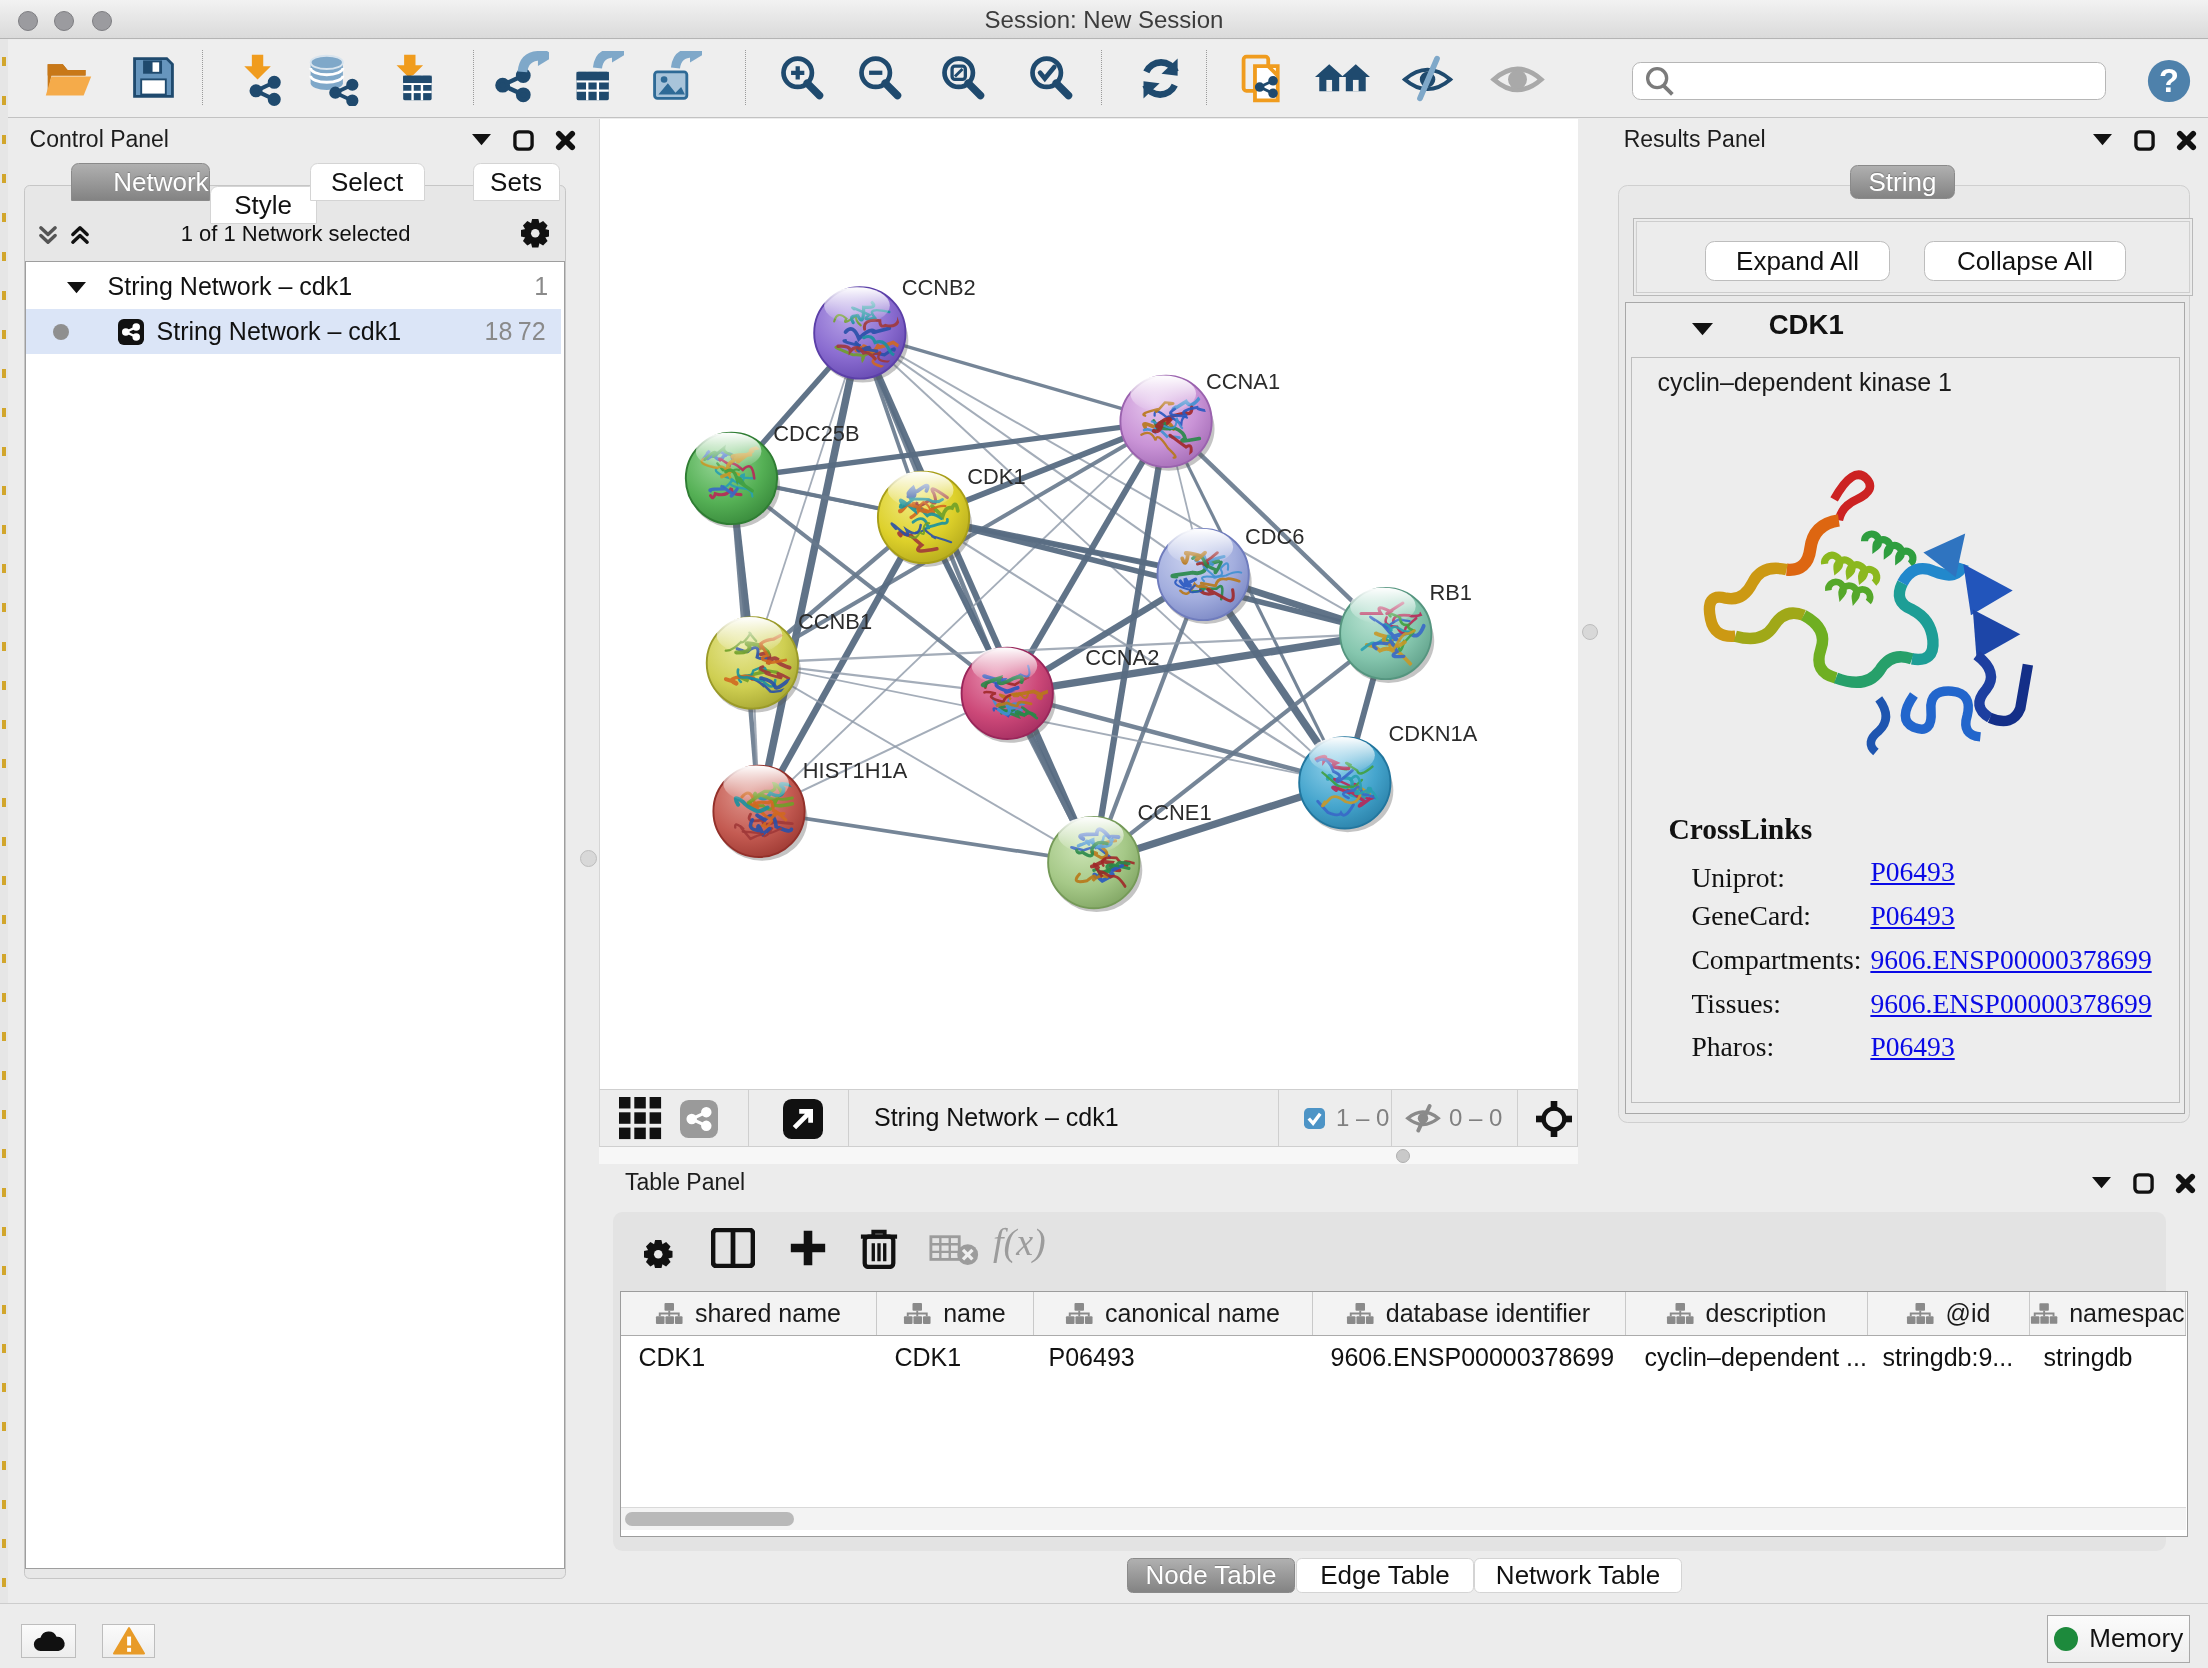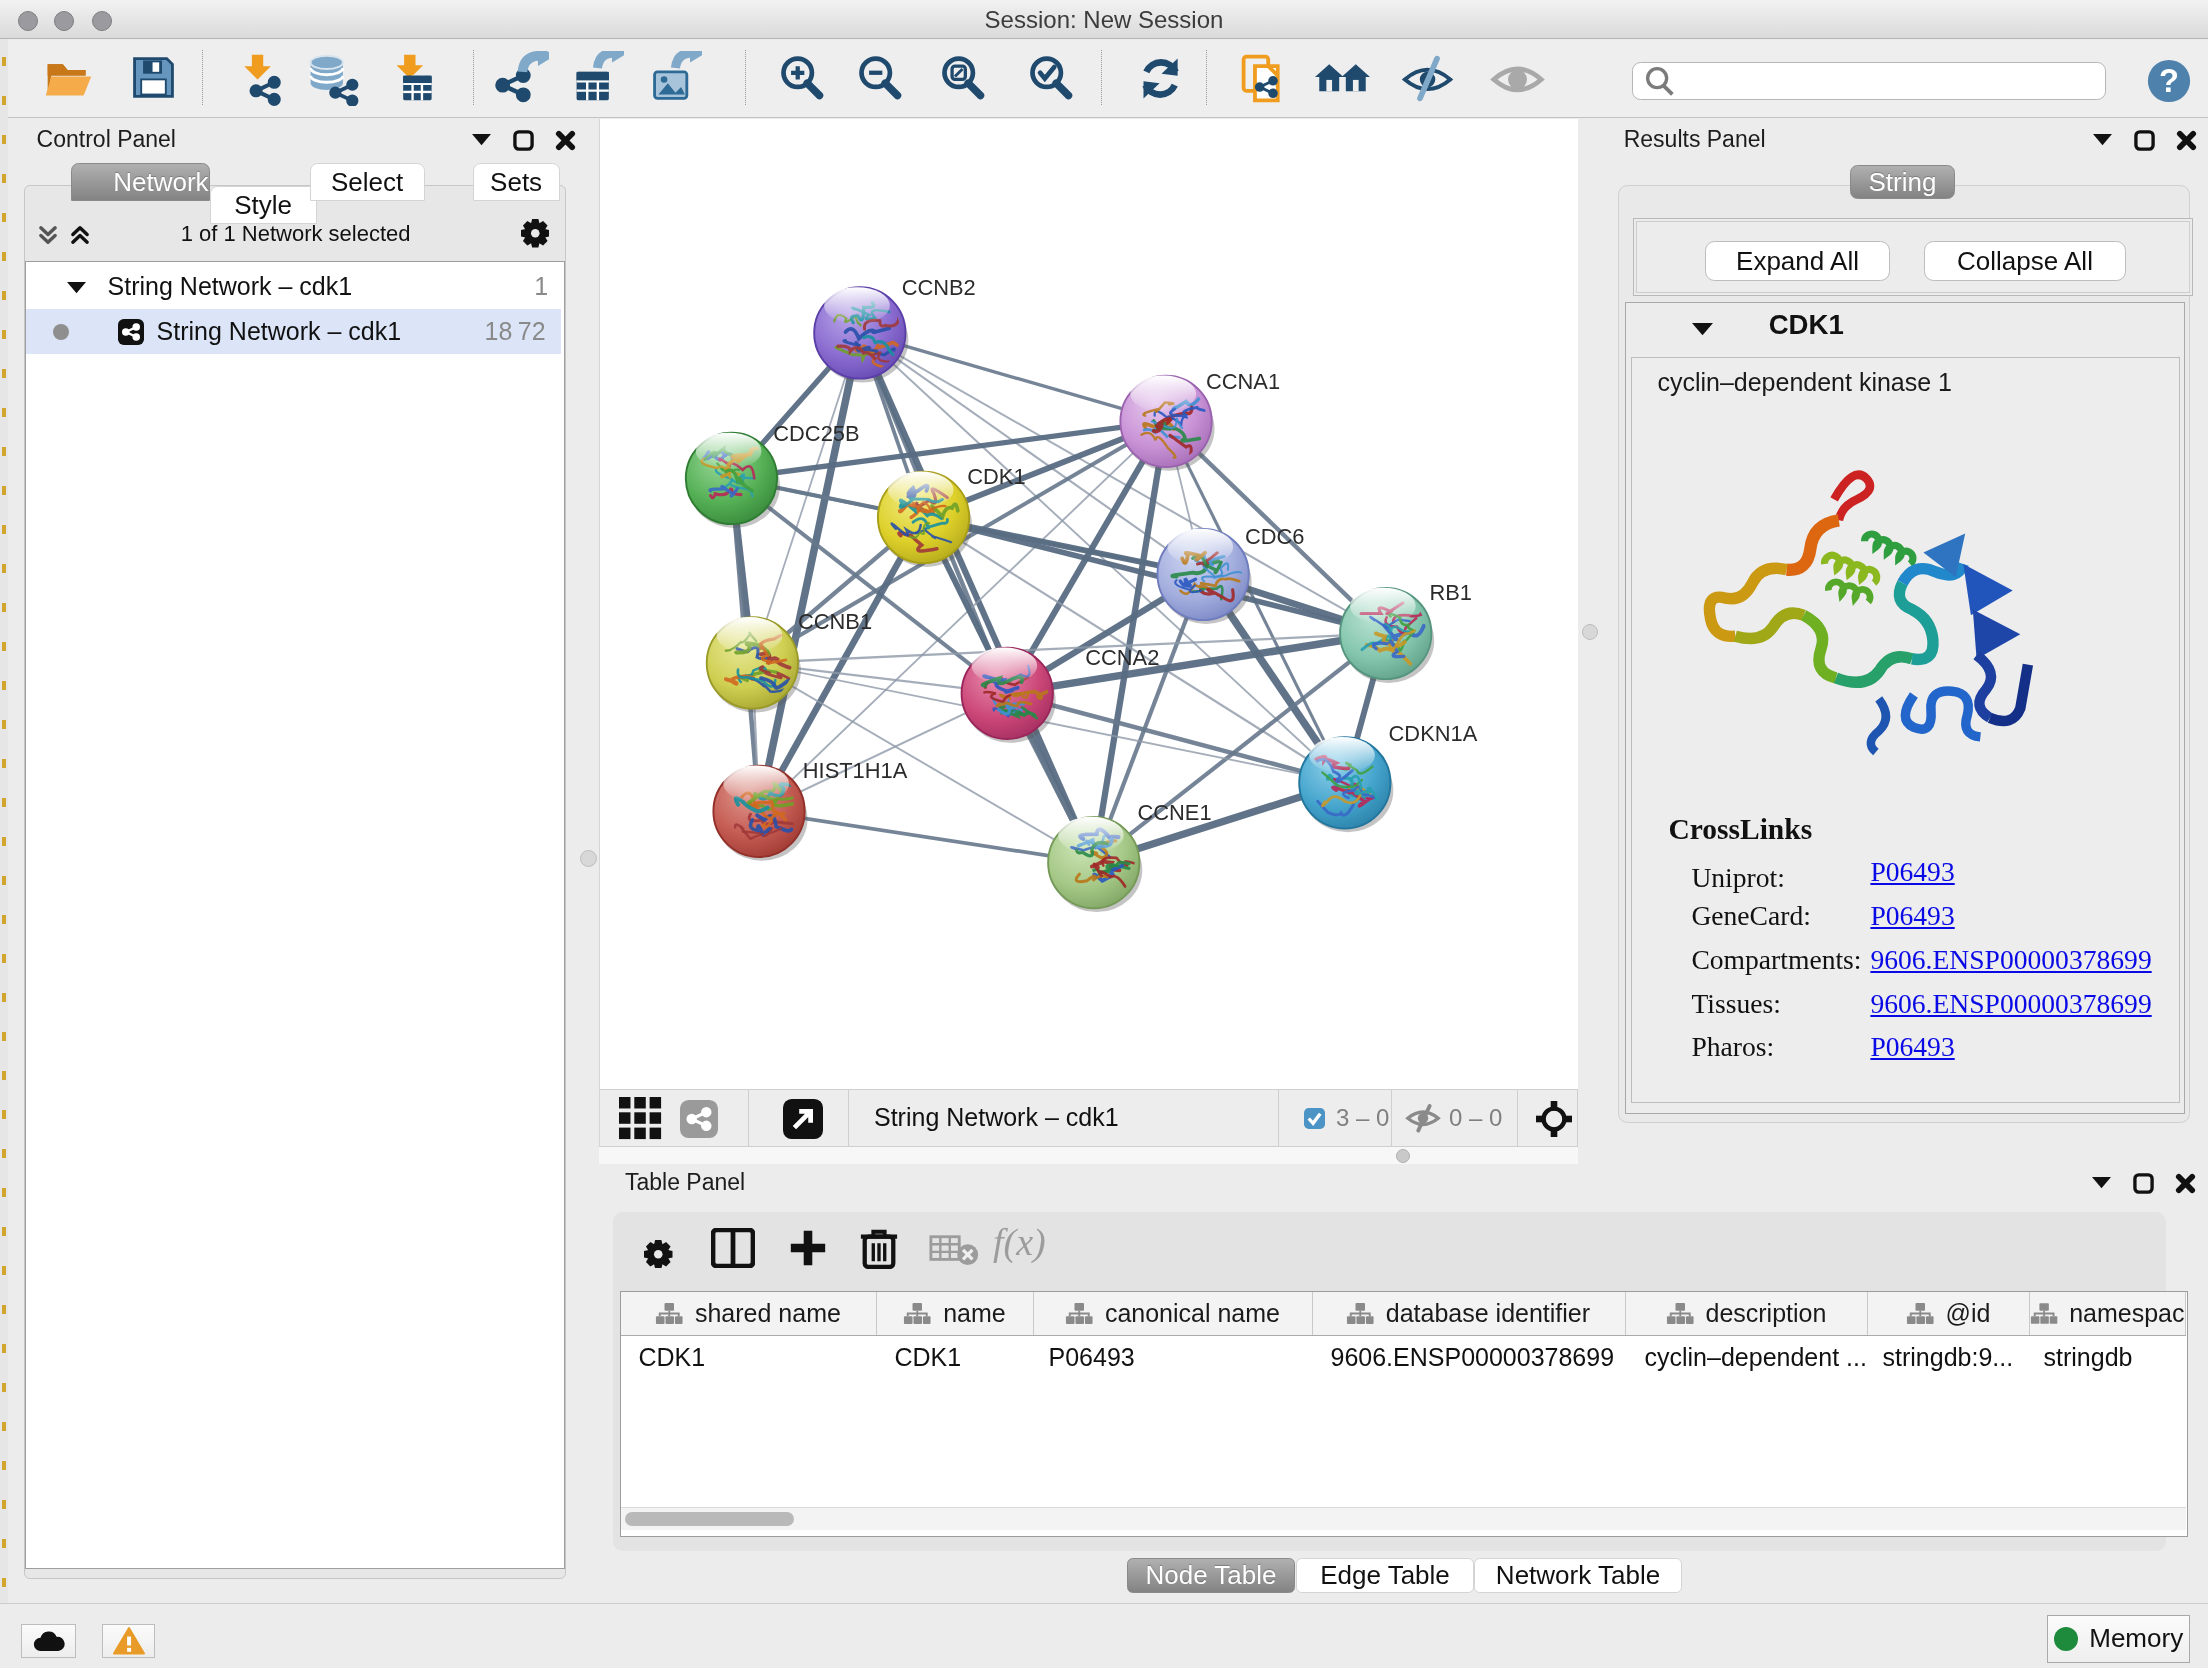--- a/index.html
+++ b/index.html
@@ -230,21 +230,21 @@
 <div class="abs" style="left:1.9px;top:1344px;width:3.8px;height:8.6px;background:#d2a62c;"></div>
 <div class="abs" style="left:1.9px;top:1383px;width:3.8px;height:8.6px;background:#d2a62c;"></div>
 <div class="abs" style="left:1.9px;top:1422px;width:3.8px;height:8.6px;background:#d2a62c;"></div>
 <div class="abs" style="left:1.9px;top:1461px;width:3.8px;height:8.6px;background:#d2a62c;"></div>
 <div class="abs" style="left:1.9px;top:1500px;width:3.8px;height:8.6px;background:#d2a62c;"></div>
 <div class="abs" style="left:1.9px;top:1539px;width:3.8px;height:8.6px;background:#d2a62c;"></div>
 <div class="abs" style="left:1.9px;top:1578px;width:3.8px;height:8.6px;background:#d2a62c;"></div>
 <div class="abs" style="left:1.9px;top:1617px;width:3.8px;height:8.6px;background:#d2a62c;"></div>
 <div class="abs" style="left:1.9px;top:1656px;width:3.8px;height:8.6px;background:#d2a62c;"></div>
 <div id="cp" class="abs">
-    <div class="abs ptitle" style="left:29px;top:6.7px">Control Panel</div>
+    <div class="abs ptitle" style="left:22px;top:6.7px">Control Panel</div>
     <div class="abs panelbtns" style="left:463px;top:10.5px">
       <svg width="21" height="13.3" viewBox="0 0 22 14" style="">
         <path d="M1 1 L21 1 L11.0 13 Z" fill="#111"></path>
       </svg>
       <svg width="21" height="21" viewBox="0 0 22 22" style="">
         <rect x="2" y="2" width="18" height="18" rx="4" fill="none" stroke="#111" stroke-width="3.5"></rect>
       </svg>
       <svg width="21" height="21" viewBox="0 0 22 22" style="">
         <path d="M4 4 L18 18 M18 4 L4 18" stroke="#111" stroke-width="6" stroke-linecap="round"></path>
       </svg>
@@ -689,21 +689,21 @@
         <rect x="0" y="0" width="42" height="42" rx="9" fill="#111"></rect>
         <path d="M12 30 L28 14 M17 13 L29 13 L29 25" stroke="#fff" stroke-width="5" fill="none"></path>
       </svg></div>
     <div class="cbsep" style="left:248px"></div>
     <div class="abs" style="left:274px;top:13.3px;font-size:25px;color:#111">String Network – cdk1</div>
     <div class="cbsep" style="left:678px"></div>
     <div class="abs" style="left:704px;top:18px"><svg width="21" height="21" viewBox="0 0 22 22" style="">
         <rect x="0" y="0" width="22" height="22" rx="5" fill="#4d94c6"></rect>
         <path d="M5 11 L9.5 16 L17 6" stroke="#fff" stroke-width="3.5" fill="none"></path>
       </svg></div>
-    <div class="abs" style="left:736px;top:14.3px;font-size:24px;color:#808080">3 – 0</div>
+    <div class="abs" style="left:736px;top:14.3px;font-size:24px;color:#808080">1 – 0</div>
     <div class="cbsep" style="left:791px"></div>
     <div class="abs" style="left:804px;top:14.3px"><svg width="38" height="28.5" viewBox="0 0 40 30" style="">
         <path d="M4 15 Q 20 2 36 15 Q 20 28 4 15 Z" fill="none" stroke="#8a8a8a" stroke-width="3.5"></path>
         <circle cx="20" cy="15" r="5.5" fill="#8a8a8a"></circle>
         <path d="M27 2 L15 28" stroke="#8a8a8a" stroke-width="4" stroke-linecap="round"></path>
       </svg></div>
     <div class="abs" style="left:849px;top:14.3px;font-size:24px;color:#808080">0 – 0</div>
     <div class="cbsep" style="left:917px"></div>
     <div class="abs" style="left:936px;top:10.5px"><svg width="36" height="36" viewBox="0 0 38 38" style="">
         <circle cx="19" cy="19" r="11" fill="none" stroke="#111" stroke-width="4.6"></circle>

